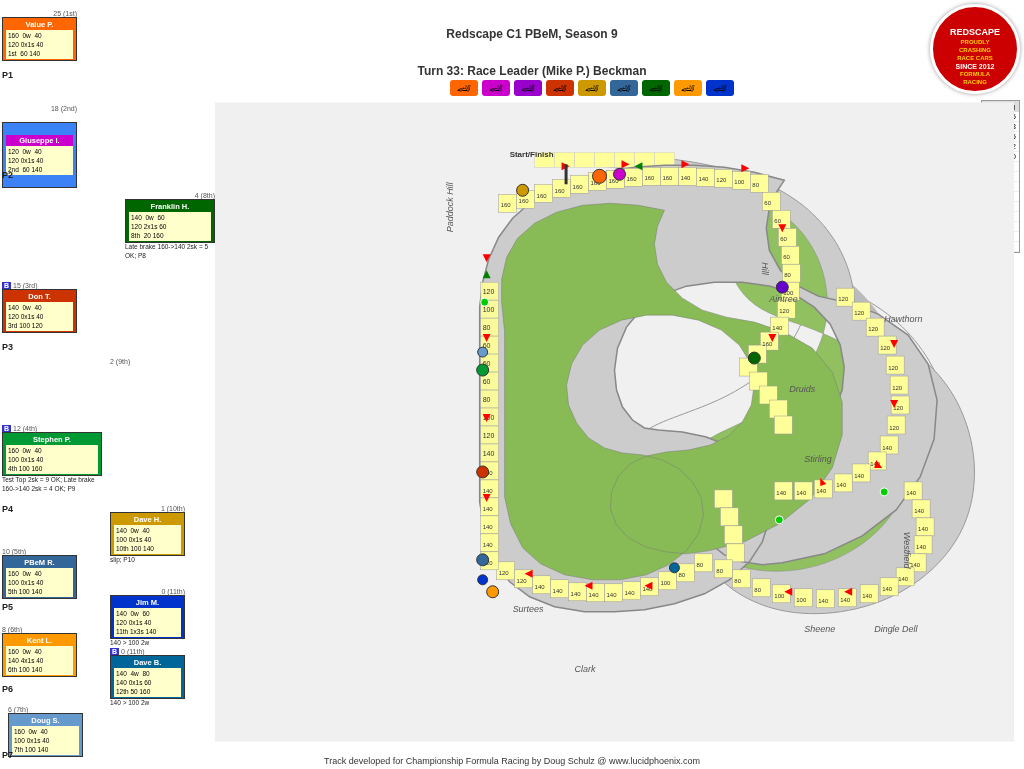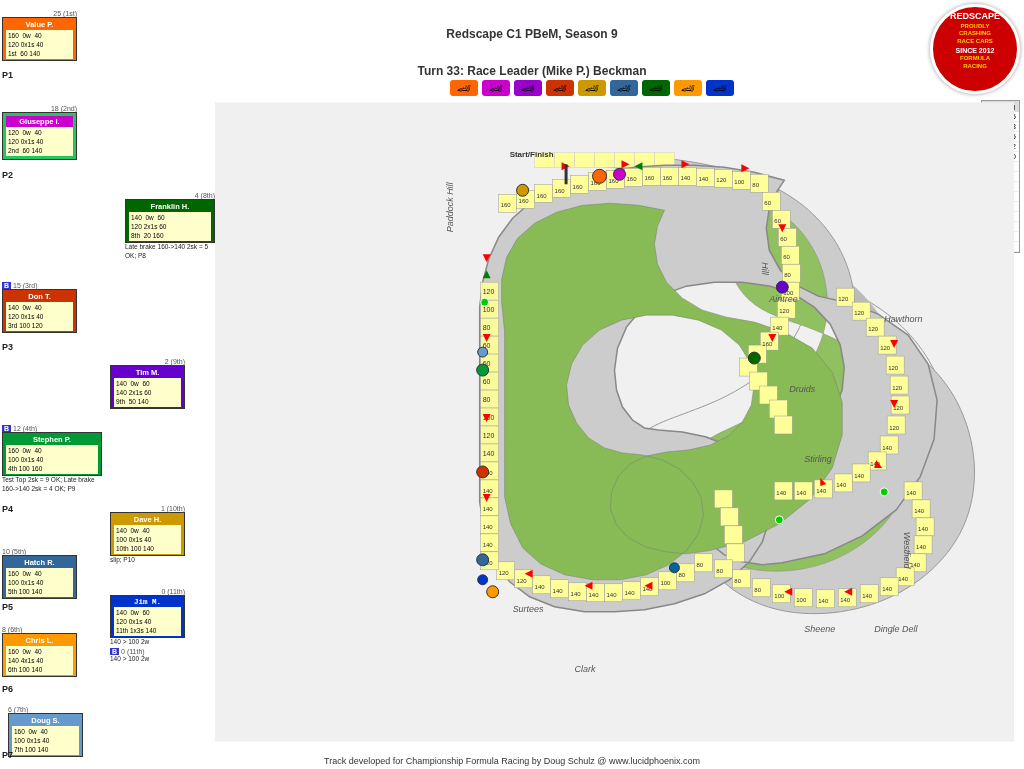--- a/index.html
+++ b/index.html
@@ -38,21 +38,21 @@
     
     #logo {
       position: absolute;
       top: 4px;
       right: 4px;
       width: 90px;
       height: 90px;
       background: #cc0000;
       border-radius: 50%;
       display: flex;
-      align-items: flex-start;
+      align-items: flex-end;
       justify-content: center;
       overflow: hidden;
       border: 3px solid #fff;
       box-shadow: 0 0 4px rgba(0,0,0,0.4);
     }
     #logo .logo-text {
       color: #fff;
       font-size: 7px;
       font-weight: bold;
       text-align: center;
@@ -311,21 +311,21 @@
     </div>
   </div>
 </div>
 <div style="position:absolute;top:68px;left:2px;">
   <span class="section-label">P1</span>
 </div>
 
 <div style="position:absolute;top:105px;left:2px;display:flex;flex-direction:row;gap:3px;">
   <div style="display:flex;flex-direction:column;align-items:flex-end;">
     <div style="font-size:7px;color:#555;">18 (2nd)</div>
-    <div style="background:#22c55e;border:1px solid #333;padding:3px 3px;min-width:75px;">
+    <div style="background:#3b82f6;border:1px solid #333;padding:12px 3px;min-width:75px;margin-top:10px;">
       <div class="name-plate" style="background:#cc00cc;">Giuseppe I.</div>
       <div style="background:#ffffcc;padding:1px 2px;font-size:6.5px;line-height:1.4;">
         <div>120&nbsp;&nbsp;0w&nbsp;&nbsp;40</div>
         <div>120 0x1s 40</div>
         <div>2nd&nbsp;&nbsp;60 140</div>
       </div>
     </div>
   </div>
 </div>
 <div style="position:absolute;top:168px;left:2px;">
@@ -363,28 +363,20 @@
     </div>
   </div>
 </div>
 <div style="position:absolute;top:340px;left:2px;">
   <span class="section-label">P3</span>
 </div>
 
 <div style="position:absolute;top:358px;left:110px;display:flex;flex-direction:row;gap:3px;">
   <div>
     <div style="font-size:7px;color:#555;text-align:right;">2 (9th)</div>
-    <div style="background:#6600cc;border:1px solid #333;padding:1px 3px;min-width:75px;">
-      <div class="name-plate" style="background:#6600cc;">Tim M.</div>
-      <div style="background:#ffffcc;padding:1px 2px;font-size:6.5px;line-height:1.4;">
-        <div>140&nbsp;&nbsp;0w&nbsp;&nbsp;60</div>
-        <div>140 2x1s 60</div>
-        <div>9th&nbsp;&nbsp;50 140</div>
-      </div>
-    </div>
   </div>
 </div>
 
 <div style="position:absolute;top:425px;left:2px;display:flex;flex-direction:row;gap:3px;">
   <div>
     <div style="display:flex;align-items:center;gap:2px;">
       <div style="background:#3333cc;color:#fff;font-size:7px;font-weight:bold;padding:0 2px;">B</div>
       <div style="font-size:7px;color:#555;">12 (4th)</div>
     </div>
     <div style="background:#009933;border:1px solid #333;padding:1px 3px;min-width:75px;">
@@ -413,64 +405,72 @@
         <div>10th 100 140</div>
       </div>
     </div>
     <div class="small-note">slip; P10</div>
   </div>
 </div>
 
 <div style="position:absolute;top:548px;left:2px;">
   <div style="font-size:7px;color:#555;">10 (5th)</div>
   <div style="background:#336699;border:1px solid #333;padding:1px 3px;min-width:75px;">
-    <div class="name-plate" style="background:#336699;">Hatch R.</div>
+    <div class="name-plate" style="background:#336699;">PBeM R.</div>
     <div style="background:#ffffcc;padding:1px 2px;font-size:6.5px;line-height:1.4;">
       <div>160&nbsp;&nbsp;0w&nbsp;&nbsp;40</div>
       <div>100 0x1s 40</div>
       <div>5th 100 140</div>
     </div>
   </div>
 </div>
 <div style="position:absolute;top:600px;left:2px;">
   <span class="section-label">P5</span>
 </div>
 
 <div style="position:absolute;top:588px;left:110px;">
   <div style="font-size:7px;color:#555;text-align:right;">0 (11th)</div>
   <div style="background:#0033cc;border:1px solid #333;padding:1px 3px;min-width:75px;">
-    <div class="name-plate" style="background:#0033cc;font-family:Liberation Mono, monospace;">Jim M.</div>
+    <div class="name-plate" style="background:#0033cc;">Jim M.</div>
     <div style="background:#ffffcc;padding:1px 2px;font-size:6.5px;line-height:1.4;">
       <div>140&nbsp;&nbsp;0w&nbsp;&nbsp;60</div>
       <div>120 0x1s 40</div>
       <div>11th 1x3s 140</div>
     </div>
   </div>
   <div class="small-note">140 &gt; 100 2w</div>
 </div>
 
 <div style="position:absolute;top:626px;left:2px;">
   <div style="font-size:7px;color:#555;">8 (6th)</div>
   <div style="background:#ff9900;border:1px solid #333;padding:1px 3px;min-width:75px;">
-    <div class="name-plate" style="background:#ff9900;">Chris L.</div>
+    <div class="name-plate" style="background:#ff9900;">Kent L.</div>
     <div style="background:#ffffcc;padding:1px 2px;font-size:6.5px;line-height:1.4;">
       <div>160&nbsp;&nbsp;0w&nbsp;&nbsp;40</div>
       <div>140 4x1s 40</div>
       <div>6th 100 140</div>
     </div>
   </div>
 </div>
 <div style="position:absolute;top:682px;left:2px;">
   <span class="section-label">P6</span>
 </div>
 
 <div style="position:absolute;top:648px;left:110px;">
   <div style="display:flex;align-items:center;gap:2px;">
     <div style="background:#3333cc;color:#fff;font-size:7px;font-weight:bold;padding:0 2px;">B</div>
     <div style="font-size:7px;color:#555;">0 (11th)</div>
+  </div>
+  <div style="background:#006699;border:1px solid #333;padding:1px 3px;min-width:75px;">
+    <div class="name-plate" style="background:#006699;">Dave B.</div>
+    <div style="background:#ffffcc;padding:1px 2px;font-size:6.5px;line-height:1.4;">
+      <div>140&nbsp;&nbsp;4w&nbsp;&nbsp;80</div>
+      <div>140 0x1s 60</div>
+      <div>12th&nbsp;50 160</div>
+    </div>
   </div>
   <div class="small-note">140 &gt; 100 2w</div>
 </div>
 
 <div style="position:absolute;top:706px;left:8px;">
   <div style="font-size:7px;color:#555;">6 (7th)</div>
   <div style="background:#6699cc;border:1px solid #333;padding:1px 3px;min-width:75px;">
     <div class="name-plate" style="background:#6699cc;">Doug S.</div>
     <div style="background:#ffffcc;padding:1px 2px;font-size:6.5px;line-height:1.4;">
       <div>160&nbsp;&nbsp;0w&nbsp;&nbsp;40</div>

